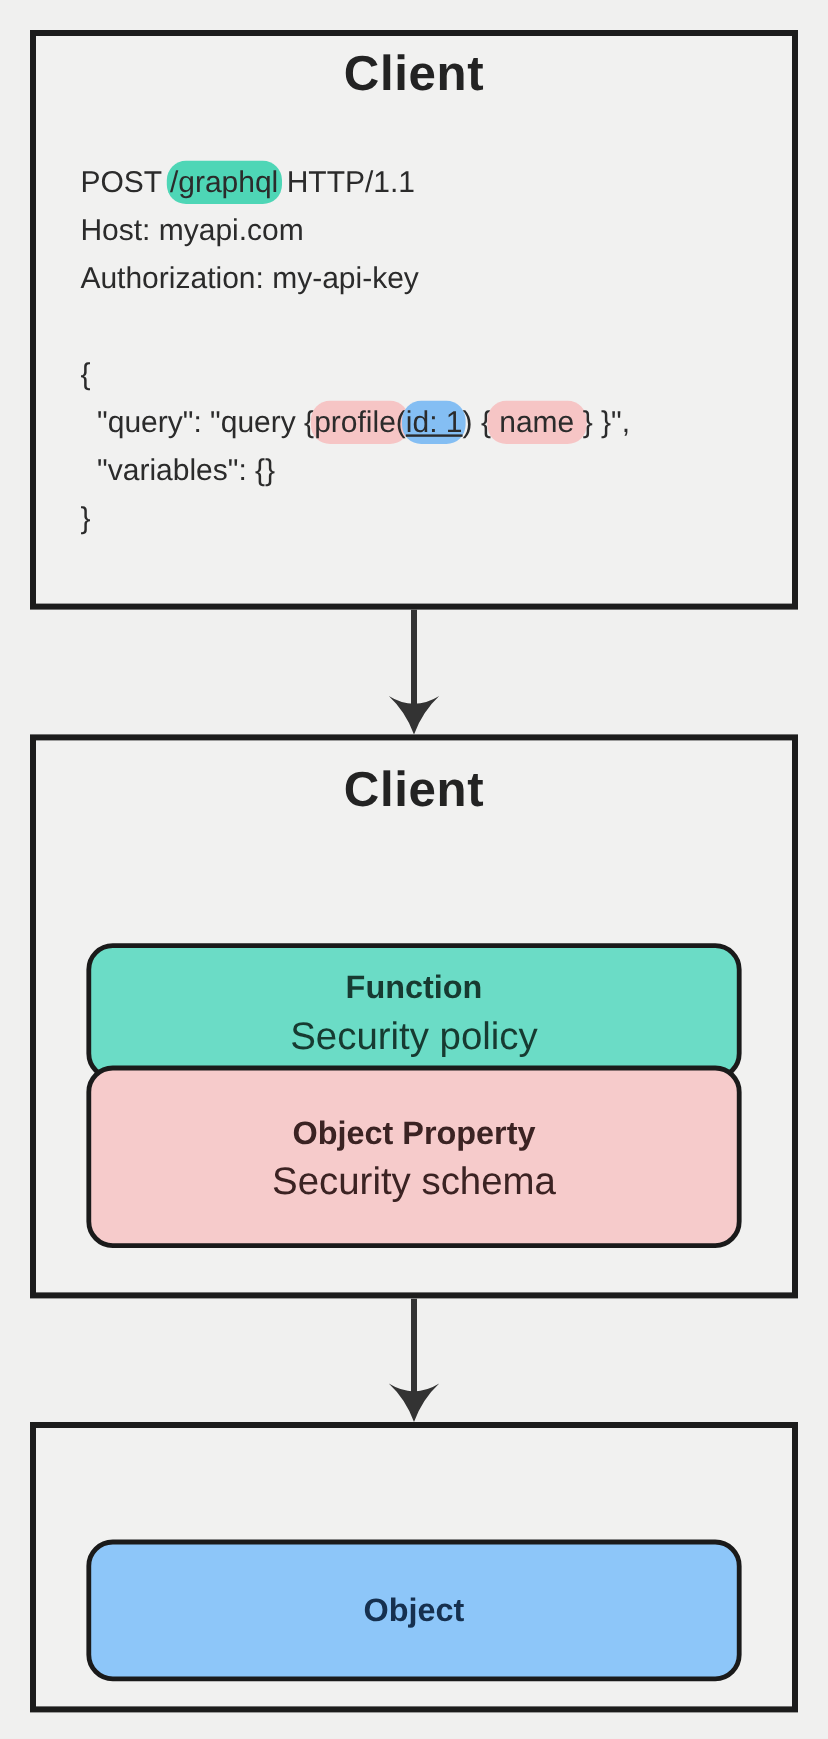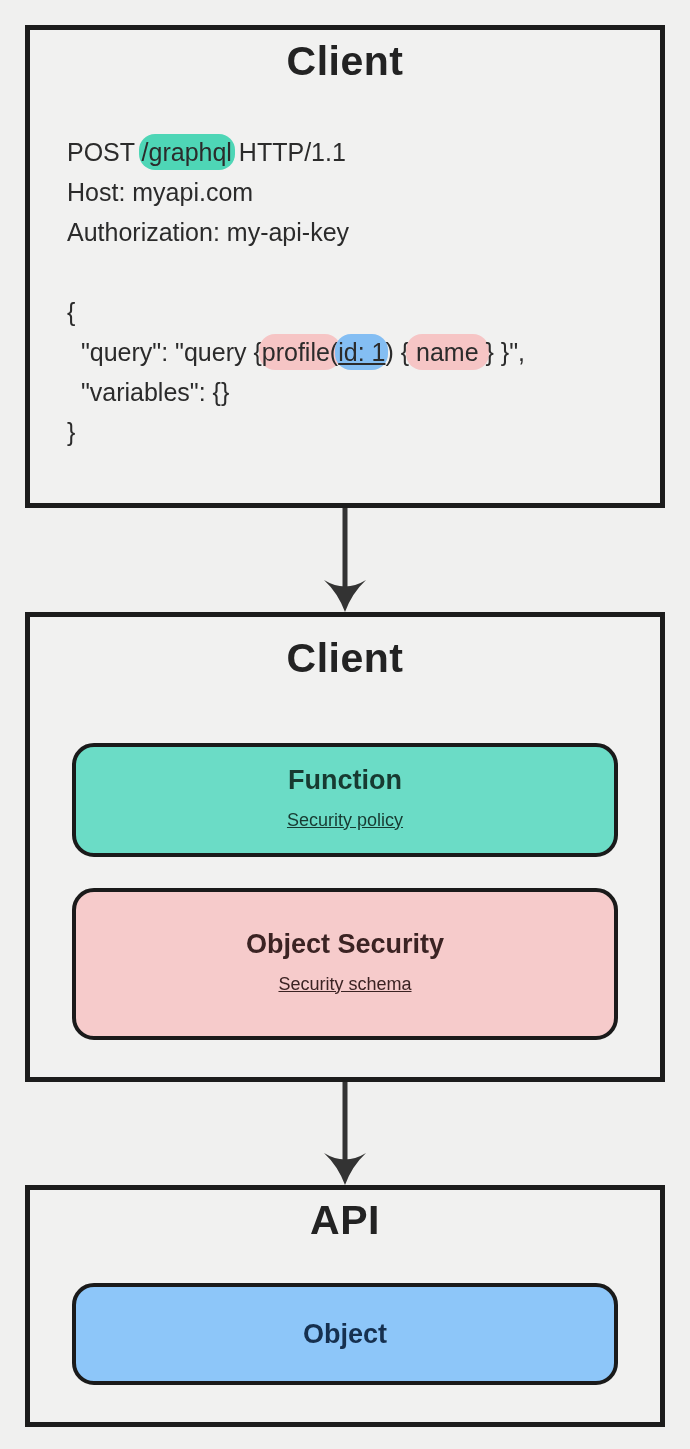--- a/index.html
+++ b/index.html
@@ -65,31 +65,30 @@
     justify-content:center;
     align-items:center;
     text-align:center;
   }
   .card .card-title{
     font-size:27px;
     font-weight:700;
     line-height:40px;
   }
   .card .card-line{
-    font-size:18px;
+    font-size:32px;
     line-height:41px;
-    text-decoration:underline;
   }
-  .card-teal{background:var(--teal_card,#6bdcc6);color:var(--teal_text,#173a31);}
+  .card-teal{background:var(--teal_card,#6bdcc6);color:var(--teal_text,#173a31);margin-top:43px;}
   .card-pink{background:var(--pink_card,#f6cbcb);color:var(--pink_text,#3b2323);}
   .card-blue{background:var(--blue_card,#8dc6f9);color:var(--blue_text,#16304f);}
 
   #gateway-card-function{top:126px;height:114px;}
   #gateway-card-object-property{top:271px;height:152px;}
-  #api-card-object{top:93px;height:102px;}
+  #api-card-object{top:93px;height:118px;}
 
   .arrow{
     position:absolute;
     left:323px;
     width:44px;
   }
   #arrow-1{top:508px;height:104px;}
   #arrow-2{top:1082px;height:103px;}
   .arrow svg{display:block;width:100%;height:100%;}
 </style>
@@ -110,32 +109,31 @@
     </svg>
   </div>
 
   <section class="outer-box" id="gateway-box">
     <h2 class="section-title">Client</h2>
     <div class="card card-teal" id="gateway-card-function">
         <div class="card-title">Function</div>
         <div class="card-line">Security policy</div>
       </div>
     <div class="card card-pink" id="gateway-card-object-property">
-        <div class="card-title">Object Security</div>
+        <div class="card-title">Object Property</div>
         <div class="card-line">Security schema</div>
       </div>
   </section>
 
   <div class="arrow" id="arrow-2">
     <svg viewBox="0 0 44 103" preserveAspectRatio="none">
       <line x1="22" y1="0" x2="22" y2="79" stroke="#333333" stroke-width="5"></line>
       <path d="M1,71 Q22,84 43,71 Q29,84 22,103 Q15,84 1,71 Z" fill="#333333"></path>
     </svg>
   </div>
 
   <section class="outer-box" id="api-box">
-    <h2 class="section-title">API</h2>
     <div class="card card-blue" id="api-card-object">
         <div class="card-title">Object</div>
       </div>
   </section>
 
 </div>
 
 </body></html>

